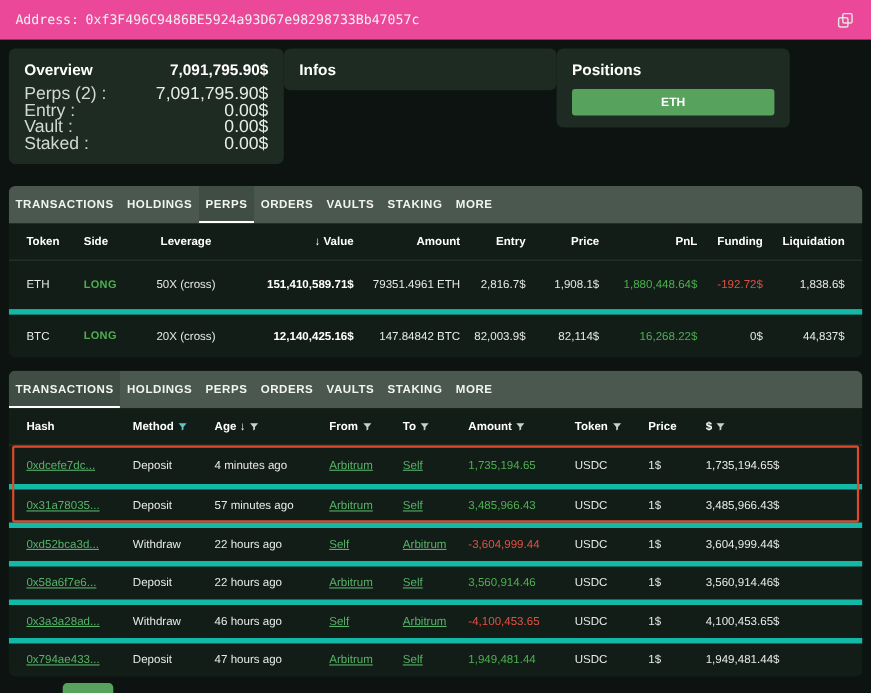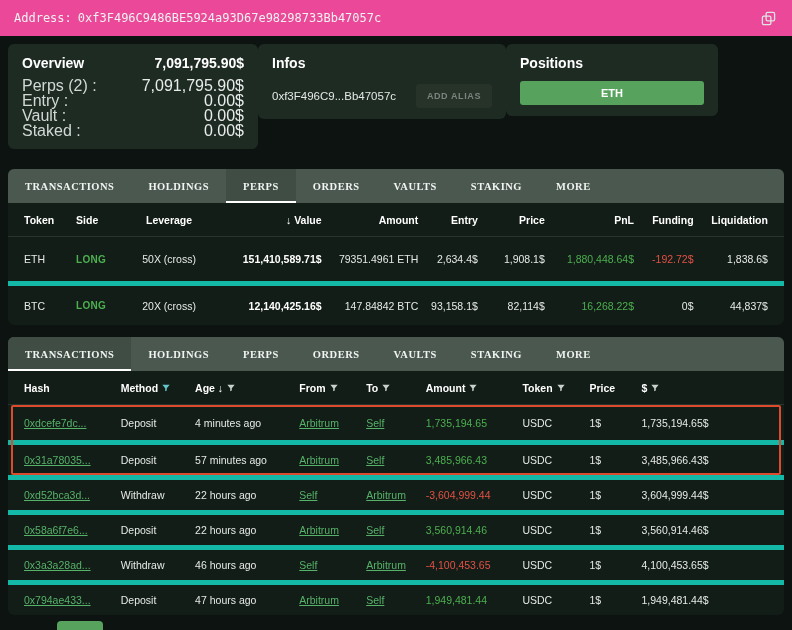--- a/index.html
+++ b/index.html
@@ -43,21 +43,21 @@
     margin-top: 10px; width: 100%; height: 24px;
     background: var(--accent, #57a35d); border: none; border-radius: 3px;
     color: #ffffff; font-size: 11px; font-weight: bold; cursor: pointer; font-family: inherit;
   }
   
   .panel { margin: 12px 8px 0; border-radius: 6px; overflow: hidden; background: #131d17; }
   .tabs { display: flex; background: #4a584f; height: 34px; }
   .tab {
     background: transparent; border: none; color: #f1f4f2; cursor: pointer;
     font-size: 10.5px; font-weight: bold; letter-spacing: 0.5px;
-    padding: 0 17px; font-family: Liberation Serif, serif;
+    padding: 0 6px; font-family: Liberation Sans, sans-serif;
   }
   .tab.active { background: #3f4d44; box-shadow: inset 0 -2px 0 #ffffff; }
   
   .thead {
     display: grid; align-items: center; padding: 0 16px; height: 34px;
     font-size: 10.5px; font-weight: bold; color: #ffffff;
     border-bottom: 1px solid #2a352e;
   }
   .tbody { position: relative; }
   .trow { display: grid; align-items: center; padding: 0 16px; font-size: 10.5px; color: #e6eae8; }
@@ -122,24 +122,20 @@
         </div>
         <div class="ov-row">
           <span class="ov-label">Staked :</span>
           <span class="ov-value">0.00$</span>
         </div>
       </div>
   </div>
 
   <div class="card card-infos">
     <h2>Infos</h2>
-    <div class="infos-row">
-      <span class="infos-addr">0xf3F496C9...Bb47057c</span>
-      <button class="alias-btn">ADD ALIAS</button>
-    </div>
   </div>
 
   <div class="card card-positions">
     <h2>Positions</h2>
     <button class="pos-btn">ETH</button>
   </div>
 </section>
 
 <section class="panel perps">
   <nav class="tabs" id="perps-tabs">
@@ -163,33 +159,33 @@
       <span class="al-r">Funding</span>
       <span class="al-r">Liquidation</span>
     </div>
   <div class="tbody" id="perps-body">
       <div class="trow">
         <span>ETH</span>
         <span class="side">LONG</span>
         <span class="al-c">50X (cross)</span>
         <span class="al-r bold">151,410,589.71$</span>
         <span class="al-r">79351.4961 ETH</span>
-        <span class="al-r">2,634.4$</span>
+        <span class="al-r">2,816.7$</span>
         <span class="al-r">1,908.1$</span>
         <span class="al-r green">1,880,448.64$</span>
         <span class="al-r red">-192.72$</span>
         <span class="al-r">1,838.6$</span>
       </div>
       <div class="trow">
         <span>BTC</span>
         <span class="side">LONG</span>
         <span class="al-c">20X (cross)</span>
         <span class="al-r bold">12,140,425.16$</span>
         <span class="al-r">147.84842 BTC</span>
-        <span class="al-r">93,158.1$</span>
+        <span class="al-r">82,003.9$</span>
         <span class="al-r">82,114$</span>
         <span class="al-r green">16,268.22$</span>
         <span class="al-r">0$</span>
         <span class="al-r">44,837$</span>
       </div>
     </div>
 </section>
 
 <section class="panel tx">
   <nav class="tabs" id="tx-tabs">

